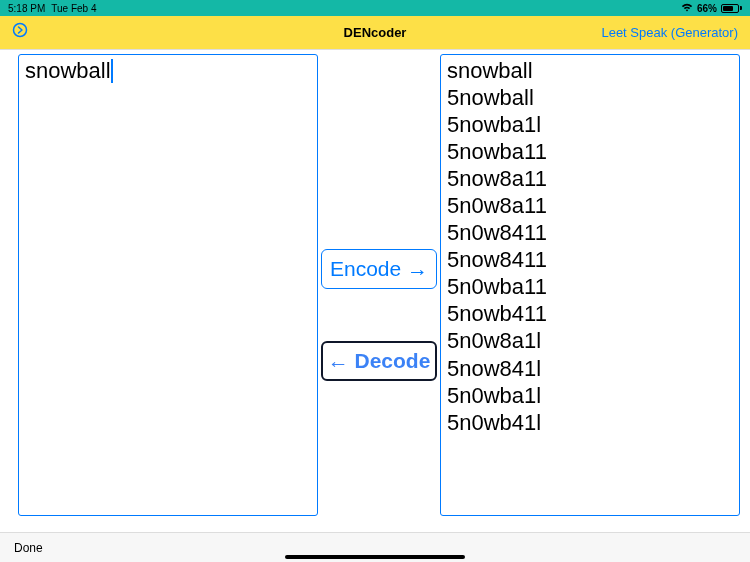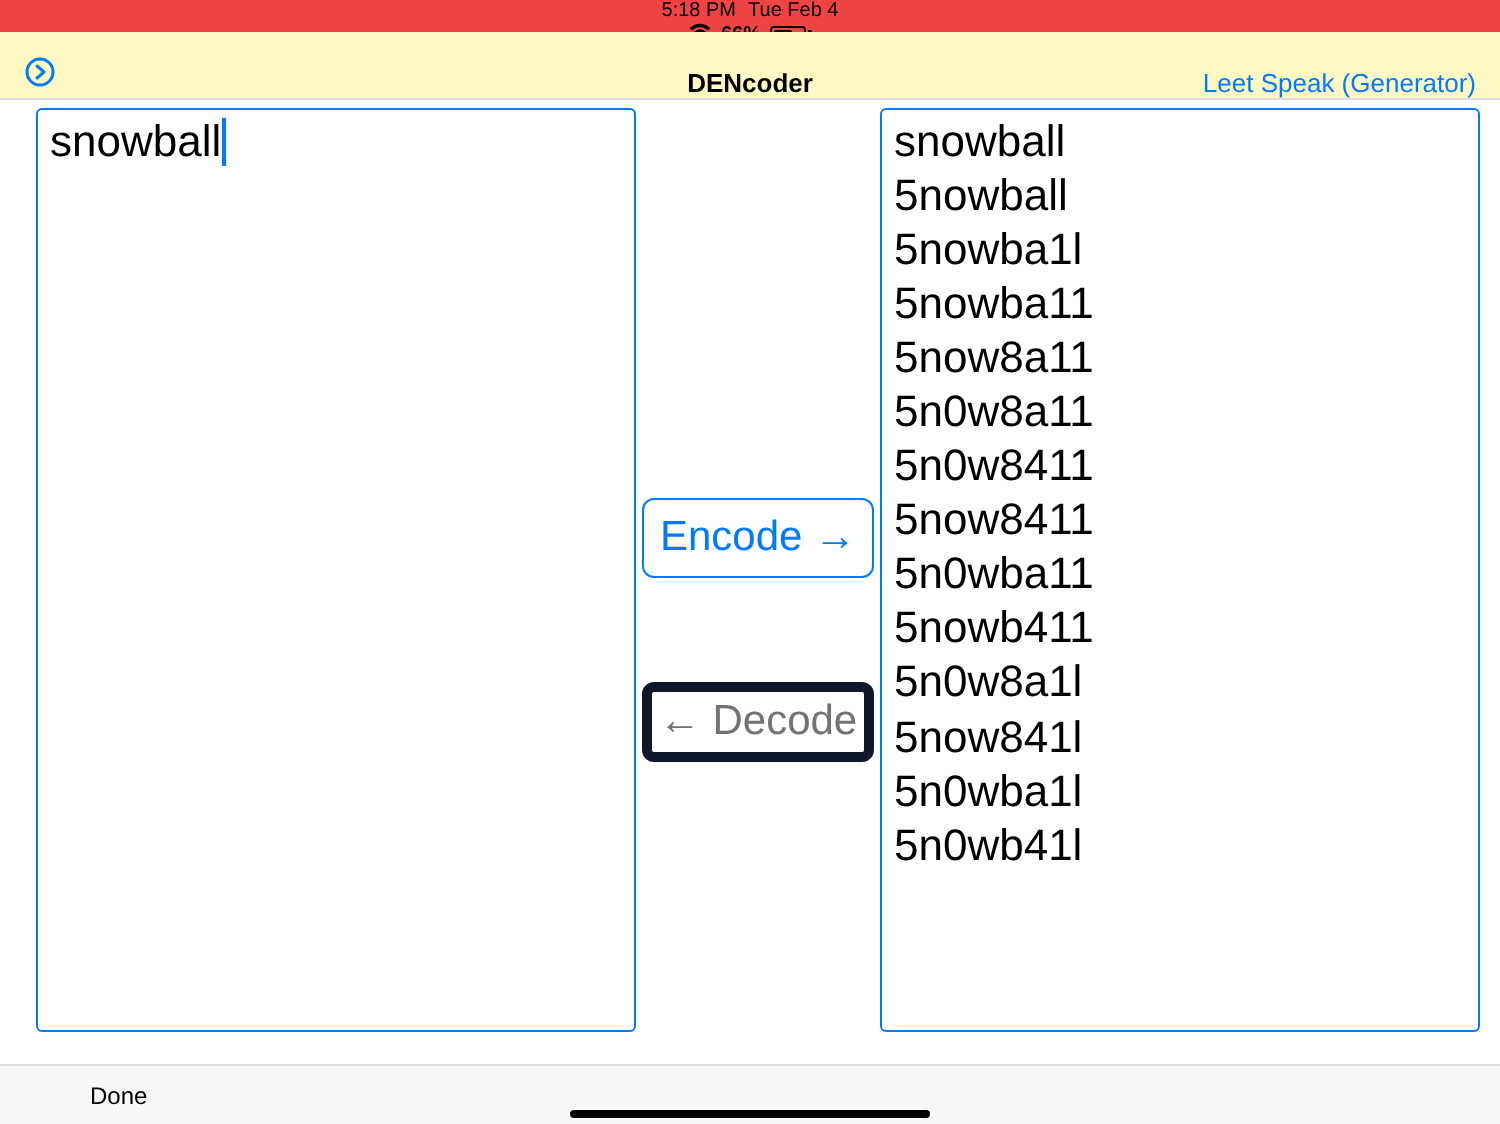--- a/index.html
+++ b/index.html
@@ -6,28 +6,27 @@
     body {
       width: 750px;
       height: 562px;
       font-family: -apple-system, BlinkMacSystemFont, "Helvetica Neue", Arial, sans-serif;
       background: #fff;
       overflow: hidden;
       position: relative;
     }
     .status-bar {
       height: 16px;
-      background: #ef4444;
+      background: #14b8a6;
       display: flex;
       align-items: center;
       justify-content: space-between;
       padding: 0 8px;
       font-size: 10px;
       color: #000;
-      flex-direction: column;
     }
     .status-left { display: flex; gap: 6px; }
     .status-right { display: flex; align-items: center; gap: 4px; font-weight: bold; }
     .wifi-icon { font-size: 10px; }
     .battery { display: inline-flex; align-items: center; gap: 1px; }
     .battery-body {
       width: 18px; height: 9px;
       border: 1px solid #000;
       border-radius: 2px;
       position: relative;
@@ -36,24 +35,24 @@
       position: absolute; left: 1px; top: 1px; bottom: 1px;
       width: 60%;
       background: #000;
       border-radius: 1px;
     }
     .battery-tip {
       width: 2px; height: 4px; background: #000; border-radius: 0 1px 1px 0;
     }
     .nav-bar {
       height: 34px;
-      background: #fef9c3;
+      background: #fde047;
       border-bottom: 1px solid #ddd;
       display: flex;
-      align-items: flex-end;
+      align-items: center;
       justify-content: space-between;
       padding: 0 12px;
       position: relative;
     }
     .nav-left { display: flex; align-items: center; }
     .back-icon {
       color: #007aff;
       font-size: 18px;
       cursor: pointer;
     }
@@ -124,22 +123,23 @@
       justify-content: center;
       cursor: pointer;
       background: #fff;
       margin-top: 48px;
     }
     .encode-btn {
       border: 1px solid #007aff;
       color: #007aff;
     }
     .decode-btn {
-      border: 5px solid #0f172a;
-      color: #737373;
+      border: 2px solid #0f172a;
+      color: #3b82f6;
+      font-weight: bold;
     }
     .right-box {
       width: 300px;
       margin: 4px 10px 0 0;
       height: 462px;
       padding: 2px 6px;
       font-size: 22px;
       line-height: 1.23;
       color: #000;
       overflow: hidden;
@@ -154,21 +154,20 @@
       background: #f7f7f7;
       border-top: 1px solid #ddd;
       display: flex;
       align-items: center;
       padding: 0 14px;
     }
     .done-btn {
       color: #000;
       font-size: 12px;
       cursor: pointer;
-      margin-left: 31px;
     }
     .home-indicator {
       position: absolute;
       bottom: 3px;
       left: 50%;
       transform: translateX(-50%);
       width: 180px;
       height: 4px;
       background: #000;
       border-radius: 2px;

